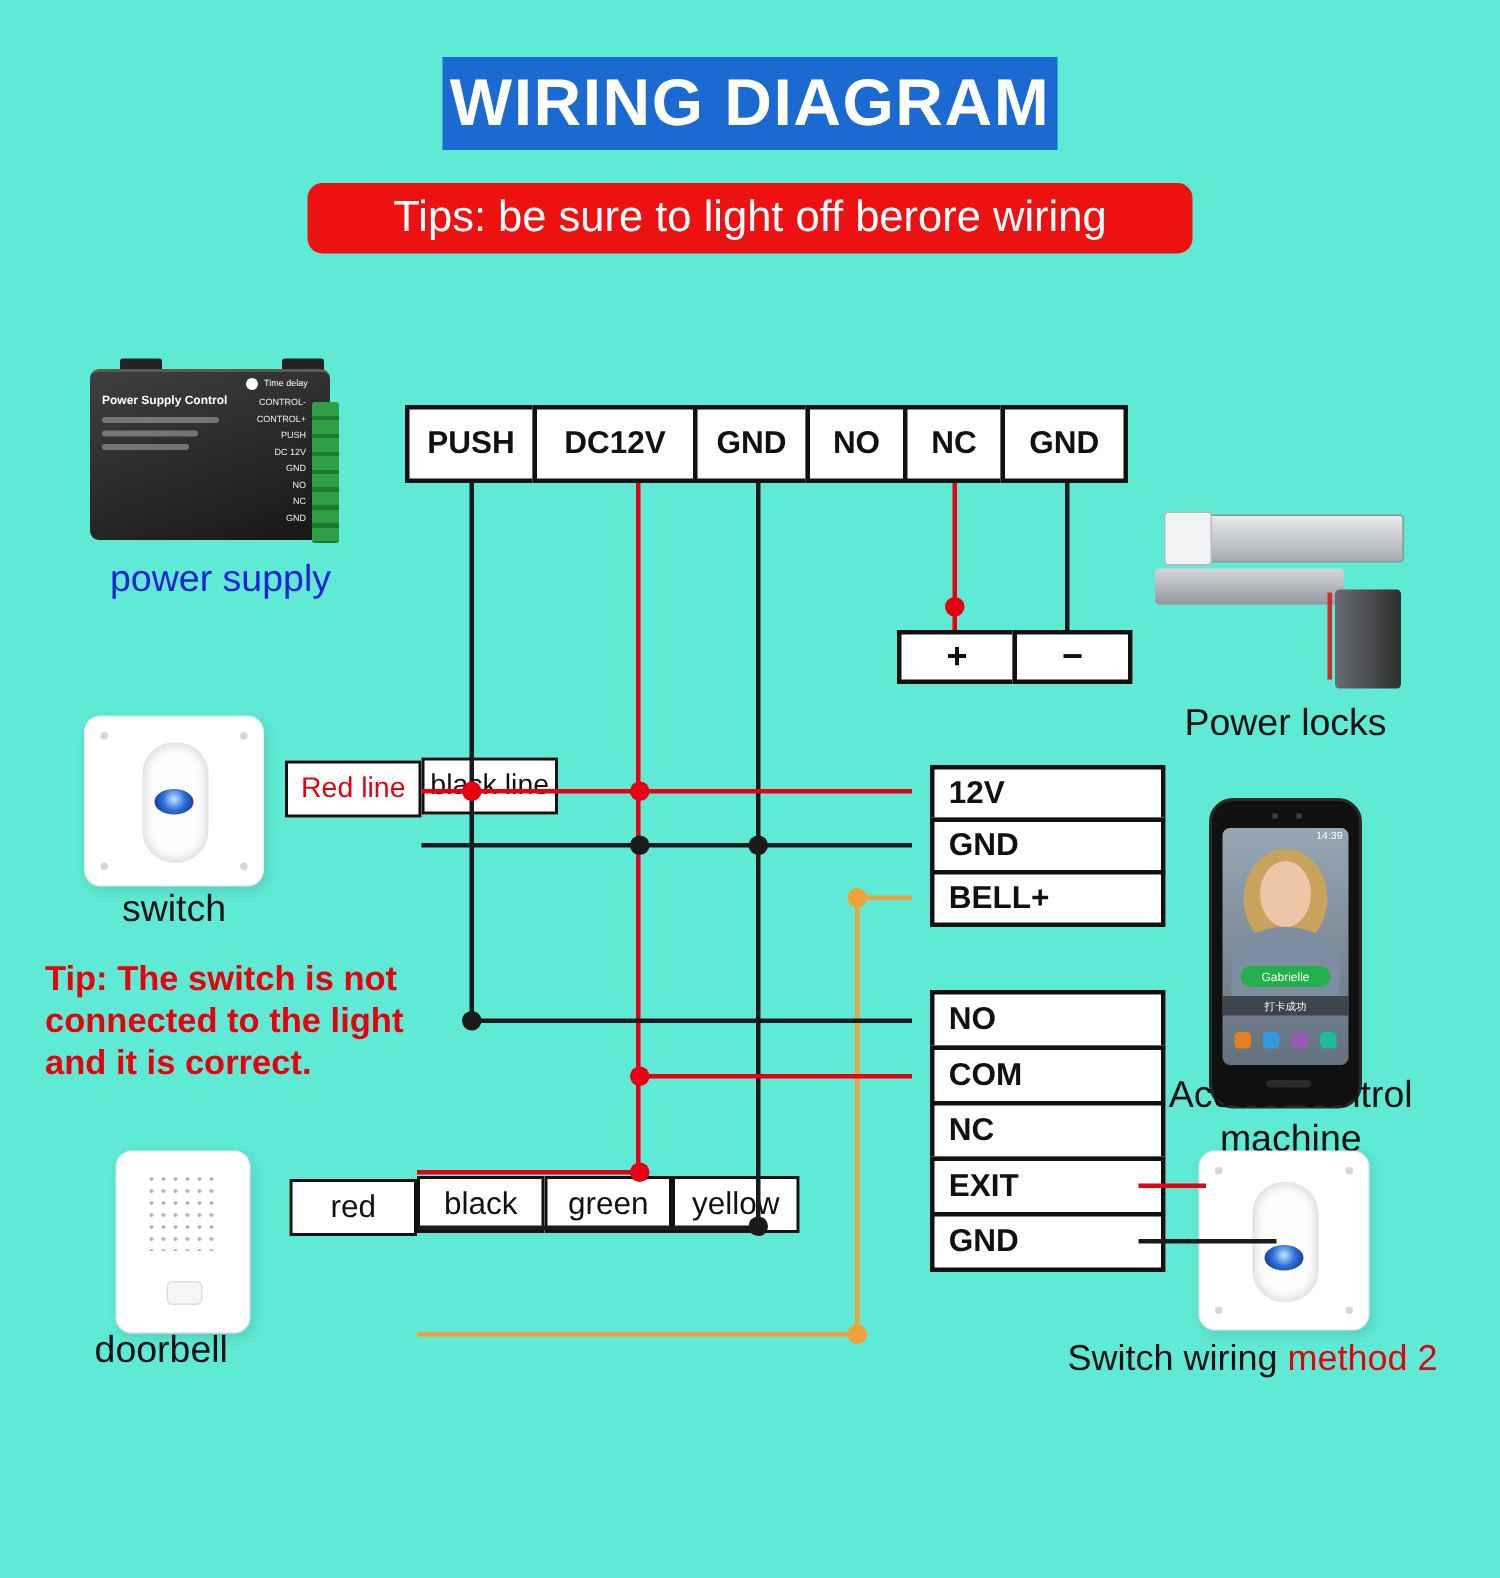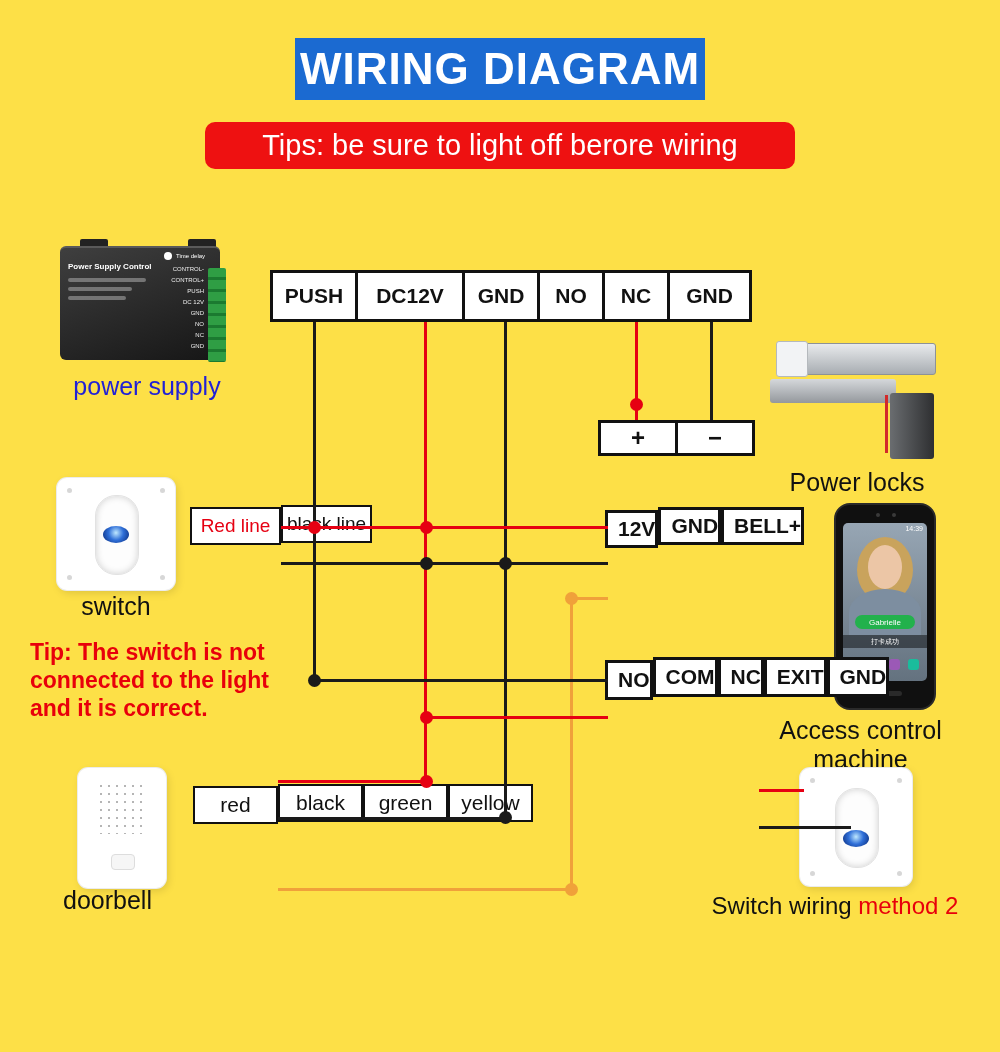--- a/index.html
+++ b/index.html
@@ -1,35 +1,35 @@
 <!DOCTYPE html>
 <html><head>
 <meta charset="utf-8">
 <style>
   html,body{margin:0;padding:0;background:#fff;}
-  .page{position:relative;width:1000px;height:1052px;background:#fde047;
+  .page{position:relative;width:1000px;height:1052px;background:#5eead4;
         font-family:"Liberation Sans",sans-serif;overflow:hidden;}
   .abs{position:absolute;}
 
   
   .banner-blue{left:295px;top:38px;width:410px;height:62px;background:#1b6ad1;
     color:#fff;font-size:44px;font-weight:bold;display:flex;align-items:center;justify-content:center;letter-spacing:1px;}
   .banner-red{left:205px;top:122px;width:590px;height:47px;background:#ee1111;border-radius:10px;
     color:#fff;font-size:29px;display:flex;align-items:center;justify-content:center;}
 
   
   .trow{left:270px;top:270px;height:52px;display:flex;}
   .term{box-sizing:border-box;border:3px solid #111;background:#fff;height:52px;
     display:flex;align-items:center;justify-content:center;font-size:21px;font-weight:bold;color:#111;margin-left:-3px;}
   .term:first-child{margin-left:0;}
   .lockrow{left:598px;top:420px;display:flex;}
   .lockcell{box-sizing:border-box;border:3px solid #111;background:#fff;width:80px;height:36px;margin-left:-3px;
     display:flex;align-items:center;justify-content:center;font-size:24px;font-weight:bold;color:#111;}
   .lockcell:first-child{margin-left:0;}
-  .mgroup{left:605px;width:186px;display:flex;}
+  .mgroup{left:605px;width:186px;display:flex;flex-direction:column;align-items:center;}
   .mrow{box-sizing:border-box;border:3px solid #111;background:#fff;width:157px;margin-top:-3px;
     display:flex;align-items:center;padding-left:10px;font-size:21px;font-weight:bold;color:#111;}
   .mrow:first-child{margin-top:0;}
   .g1 .mrow{height:38px;}
   .g2 .mrow{height:40px;}
   .smallbox{box-sizing:border-box;border:2px solid #111;background:#fff;width:91px;height:38px;margin-top:-2px;
     display:flex;align-items:center;justify-content:center;font-size:19px;color:#111;}
   .smallbox:first-child{margin-top:0;}
   .cbox{box-sizing:border-box;border:2px solid #111;background:#fff;width:85px;height:38px;margin-top:-2px;
     display:flex;align-items:center;justify-content:center;font-size:21px;color:#111;}
@@ -86,21 +86,21 @@
     background:linear-gradient(180deg,#e8eaec,#a8adb2);border:1px solid #8d9296;}
   .lockimg .cap{position:absolute;left:6px;top:8px;width:30px;height:34px;border-radius:3px;
     background:#f2f3f5;border:1px solid #b5b9bd;}
   .lockimg .bar2{position:absolute;left:0;top:46px;width:126px;height:24px;border-radius:3px;
     background:linear-gradient(180deg,#d5d8db,#94989d);}
   .lockimg .bracket{position:absolute;left:120px;top:60px;width:44px;height:66px;border-radius:3px;
     background:linear-gradient(90deg,#6a6d70,#2e2f31);}
   .lockimg .cable{position:absolute;left:115px;top:62px;width:3px;height:58px;background:#d22a2a;}
 
   
-  .acm{left:806px;top:503px;width:102px;height:207px;background:#101010;border-radius:16px;border:2px solid #2a2a2a;box-sizing:border-box;margin-left:28px;}
+  .acm{left:806px;top:532px;width:102px;height:207px;background:#101010;border-radius:16px;border:2px solid #2a2a2a;box-sizing:border-box;}
   .acm .cam{position:absolute;width:4px;height:4px;border-radius:50%;background:#3a3a3a;top:8px;}
   .acm .screen{position:absolute;left:7px;top:18px;width:84px;height:158px;border-radius:5px;overflow:hidden;
     background:linear-gradient(180deg,#97a6b4,#64727f);}
   .acm .hair{position:absolute;left:14px;top:14px;width:56px;height:66px;border-radius:50%;background:#c9a35c;}
   .acm .face{position:absolute;left:25px;top:22px;width:34px;height:44px;border-radius:50%;background:#ecc6a6;}
   .acm .torso{position:absolute;left:6px;top:66px;width:72px;height:46px;border-radius:50% 50% 0 0;background:#7d8ea0;}
   .acm .time{position:absolute;right:4px;top:2px;color:#fff;font-size:7px;}
   .acm .pill{position:absolute;left:12px;top:92px;width:60px;height:14px;border-radius:7px;background:#22b14c;
     color:#fff;font-size:8px;display:flex;align-items:center;justify-content:center;}
   .acm .status{position:absolute;left:0;top:112px;width:84px;height:13px;background:rgba(0,0,0,.45);

